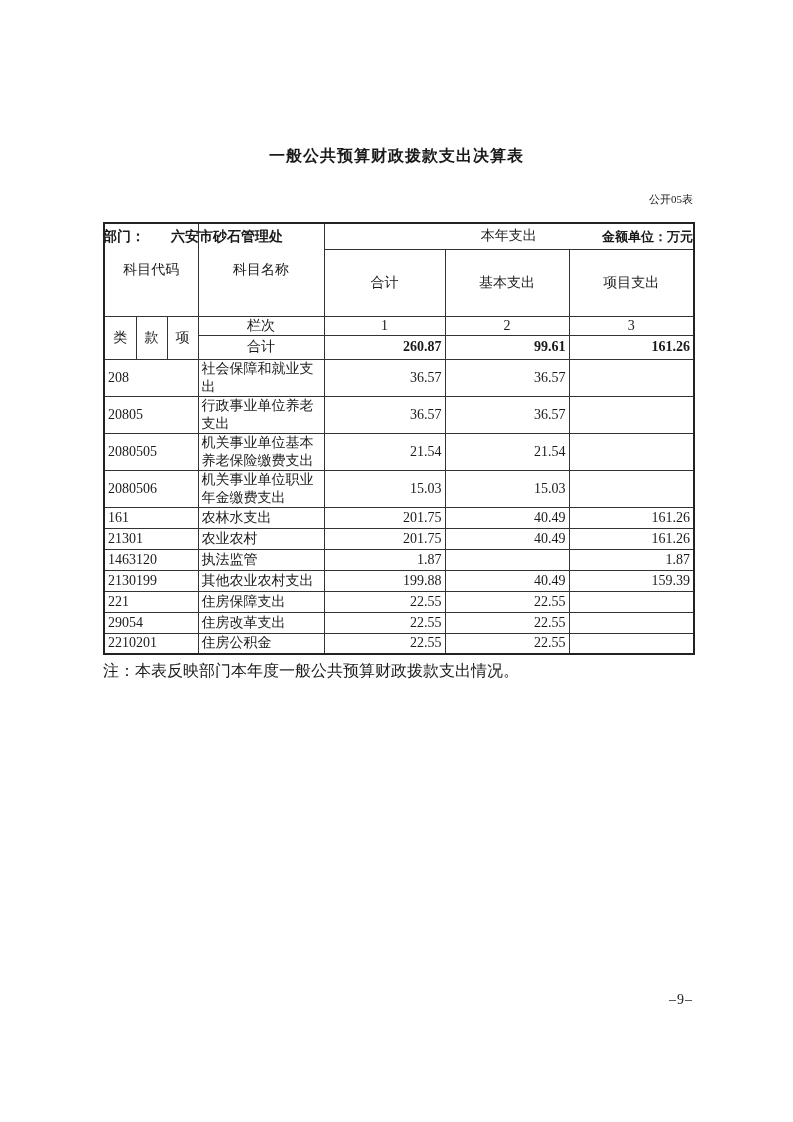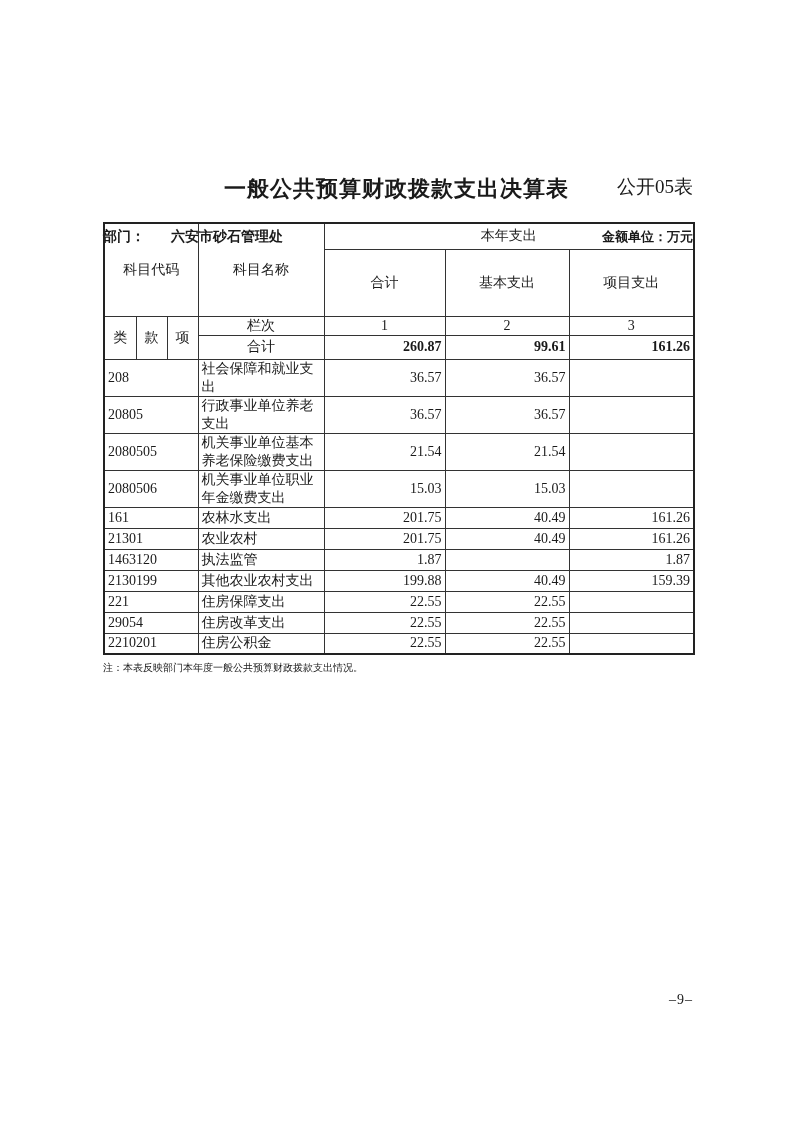--- a/index.html
+++ b/index.html
@@ -11,31 +11,30 @@
     color: #1a1a1a;
     font-family: "Liberation Serif", "DejaVu Serif", serif;
     overflow: hidden;
   }
   .doc-title {
     position: absolute;
     top: 146px;
     left: 0;
     width: 100%;
     text-align: center;
-    font-size: 22px;
+    font-size: 16px;
     font-weight: bold;
     font-family: "Liberation Sans", "DejaVu Sans", sans-serif;
     letter-spacing: 1px;
-    margin-top: 28px;
   }
   .table-code {
     position: absolute;
-    top: 174px;
+    top: 192px;
     right: 100px;
-    font-size: 19px;
+    font-size: 11px;
   }
   .meta-line {
     position: absolute;
     top: 200px;
     left: 103px;
     right: 100px;
     display: flex;
     justify-content: space-between;
     align-items: flex-end;
     font-size: 14px;
@@ -71,21 +70,21 @@
   .c { text-align: center; }
   .num { text-align: right; padding-right: 2px; }
   .bold { font-weight: bold; }
   .code-cell { text-align: left; padding-left: 3px; }
   .name-cell { text-align: left; padding-left: 4px; margin-top: 35px; }
 
   .note {
     position: absolute;
     top: 661px;
     left: 103px;
-    font-size: 10px;
+    font-size: 16px;
     font-family: Liberation Mono, monospace;
   }
   .page-num {
     position: absolute;
     top: 992px;
     right: 100px;
     font-size: 14px;
     letter-spacing: 1px;
   }
 </style>

